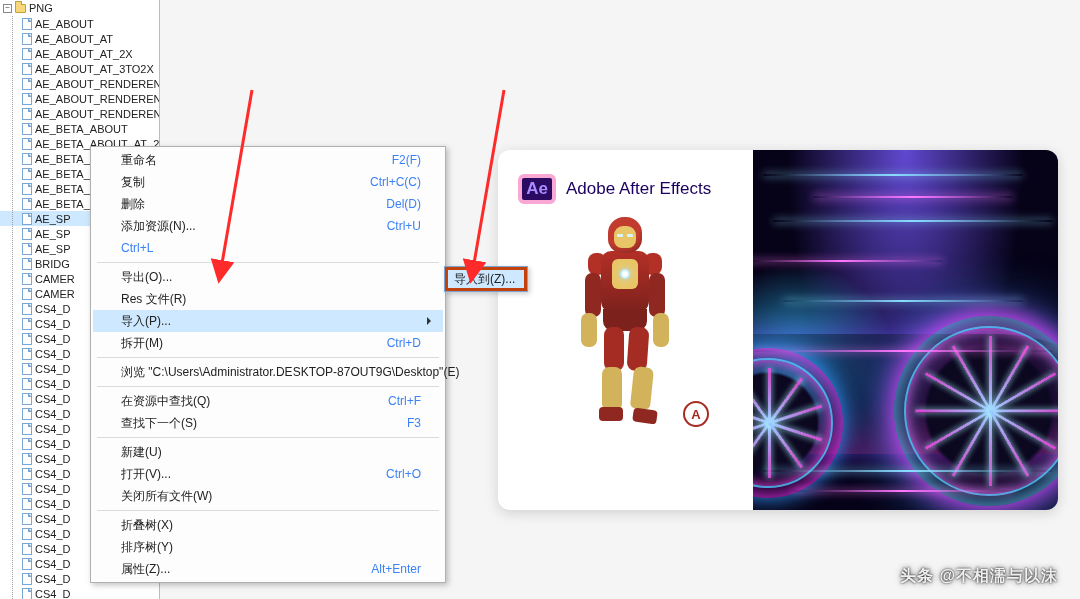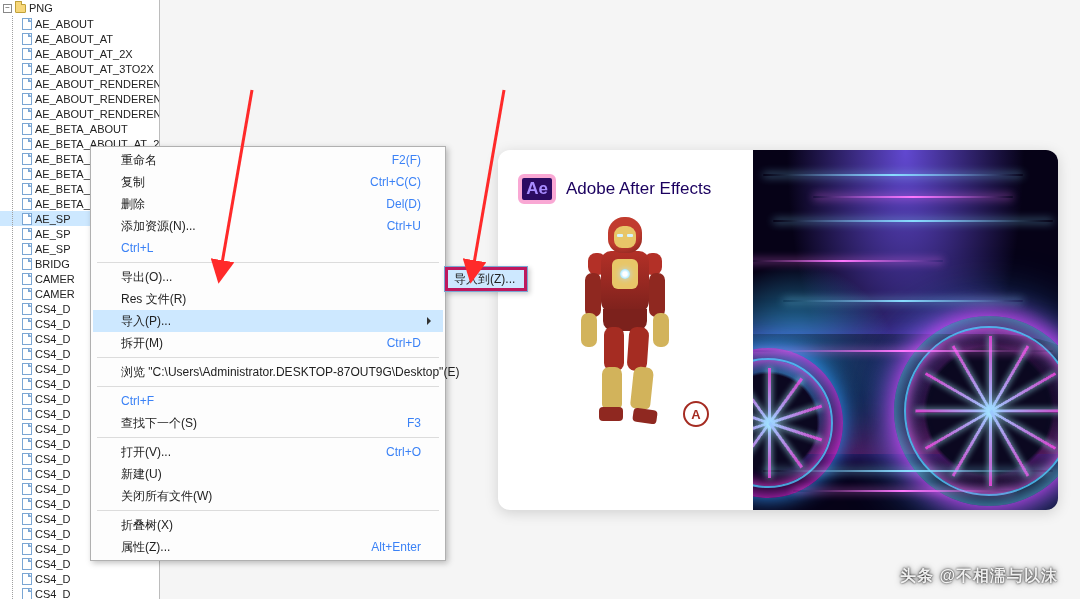--- a/index.html
+++ b/index.html
@@ -93,21 +93,21 @@
     border: 4px solid transparent; border-left-color: #333;
   }
   .ctx-sep {
     height: 1px; margin: 3px 4px;
     background: #dcdcdc;
   }
   .submenu {
     position: absolute;
     left: 444px; top: 266px;
     width: 84px;
-    background: #be185d;
+    background: #c2410c;
     border: 1px solid #7aa6d4;
     box-shadow: 2px 2px 5px rgba(0,0,0,.2);
     padding: 3px;
     z-index: 40;
     font-size: 12px;
   }
   .submenu .ctx-row { height: 18px; padding: 0 6px; }
 
   
   .arrow {
@@ -455,40 +455,44 @@
     <div class="ctx-row">
       <span class="ctx-label">拆开(M)</span>
       <span class="ctx-shortcut">Ctrl+D</span>
     </div>
     <div class="ctx-sep"></div>
     <div class="ctx-row">
       <span class="ctx-label">浏览 "C:\Users\Administrator.DESKTOP-87OUT9G\Desktop"(E)</span>
     </div>
     <div class="ctx-sep"></div>
     <div class="ctx-row">
+      <span class="ctx-label">在资源中查找(Q)</span>
       <span class="ctx-shortcut">Ctrl+F</span>
     </div>
     <div class="ctx-row">
       <span class="ctx-label">查找下一个(S)</span>
       <span class="ctx-shortcut">F3</span>
     </div>
     <div class="ctx-sep"></div>
     <div class="ctx-row">
+      <span class="ctx-label">新建(U)</span>
+    </div>
+    <div class="ctx-row">
       <span class="ctx-label">打开(V)...</span>
       <span class="ctx-shortcut">Ctrl+O</span>
     </div>
     <div class="ctx-row">
-      <span class="ctx-label">新建(U)</span>
-    </div>
-    <div class="ctx-row">
       <span class="ctx-label">关闭所有文件(W)</span>
     </div>
     <div class="ctx-sep"></div>
     <div class="ctx-row">
       <span class="ctx-label">折叠树(X)</span>
+    </div>
+    <div class="ctx-row">
+      <span class="ctx-label">排序树(Y)</span>
     </div>
     <div class="ctx-row">
       <span class="ctx-label">属性(Z)...</span>
       <span class="ctx-shortcut">Alt+Enter</span>
     </div>
   </div>
 
 <div class="submenu">
   <div class="ctx-row hover">
     <span class="ctx-label">导入到(Z)...</span>

